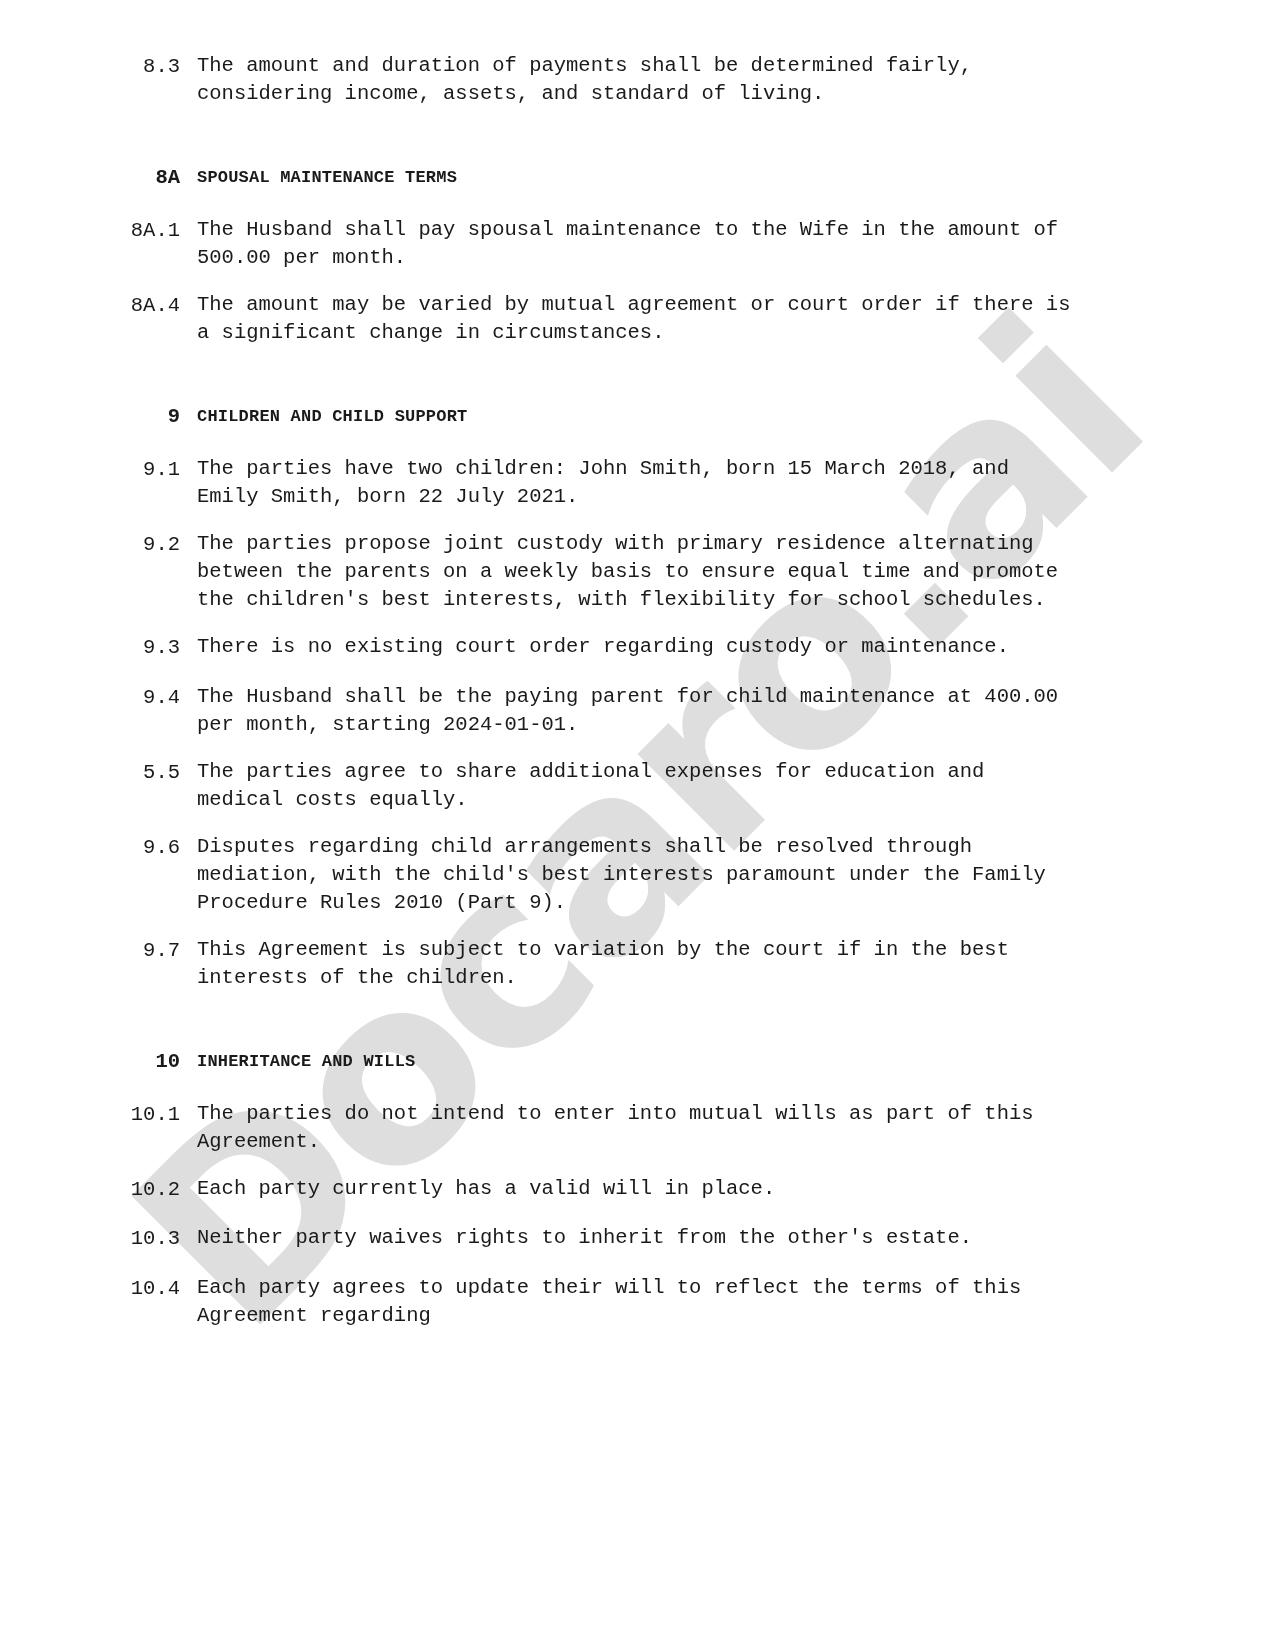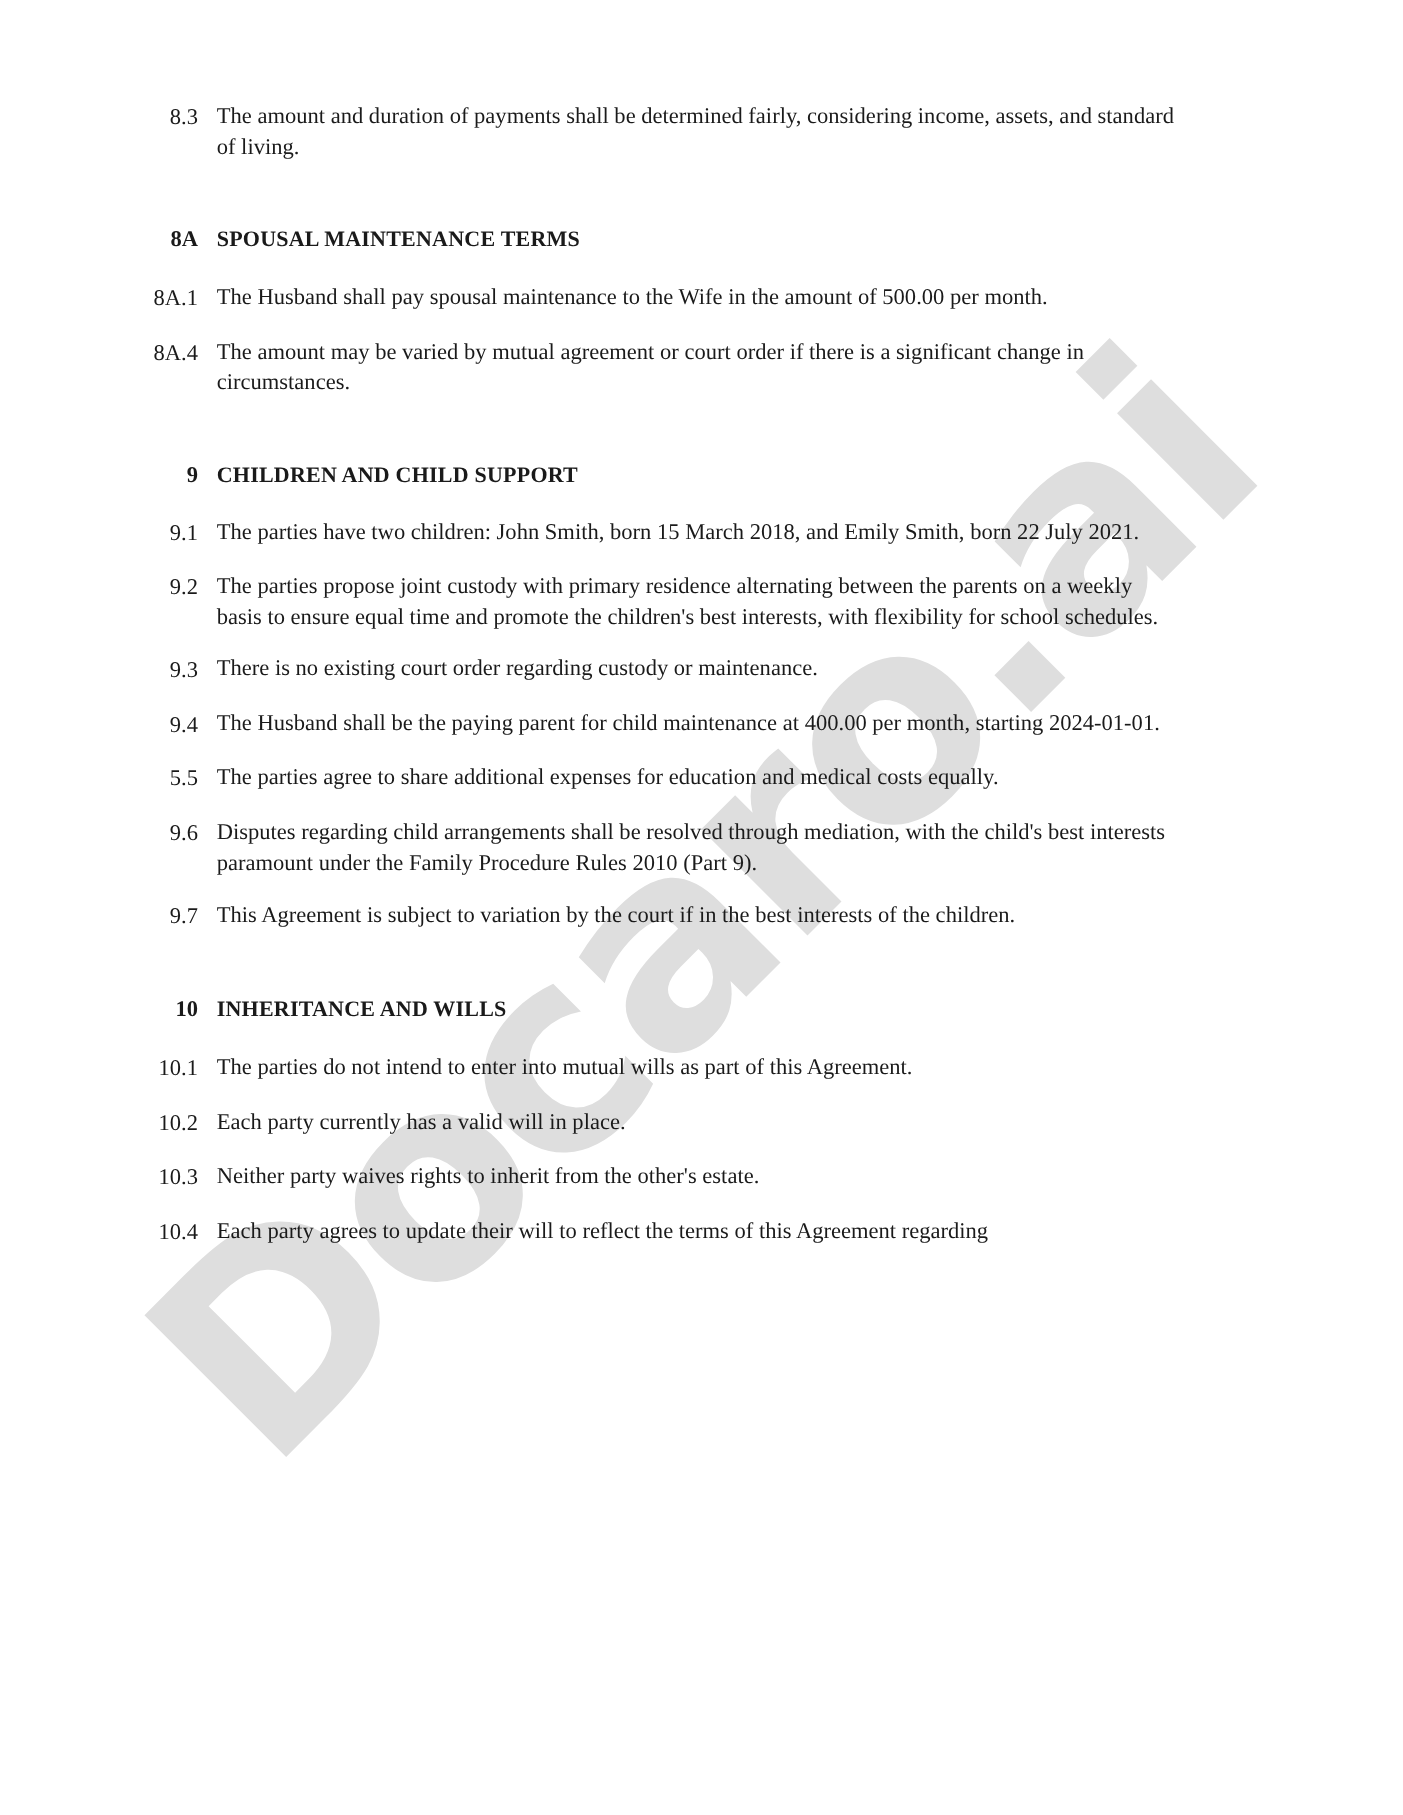--- a/index.html
+++ b/index.html
@@ -42,22 +42,23 @@
     color: #dedede;
     white-space: nowrap;
     user-select: none;
     line-height: 1;
   }
 
   
   .doc-body {
     position: relative;
     z-index: 1;
-    padding: 92px 200px 0 128px;
+    padding: 52px 200px 0 128px;
     box-sizing: border-box;
+    font-family: Liberation Mono, monospace;
   }
 
   .clause {
     display: flex;
     align-items: flex-start;
     margin-bottom: 19px;
   }
   .clause-num {
     flex: 0 0 52px;
     width: 52px;
@@ -83,21 +84,21 @@
     margin-top: 56px;
     margin-bottom: 24px;
   }
   .section-heading .clause-num {
     font-weight: 700;
     font-size: 20.5px;
     line-height: 28px;
   }
   .section-heading .clause-text {
     font-weight: 700;
-    font-size: 20px;
+    font-size: 17px;
     line-height: 28px;
     letter-spacing: 0.2px;
   }
 </style>
 </head>
 <body style="color: rgb(26, 26, 26);">
 
 <div class="page" style="background: rgb(255, 255, 255);">
 
   <div class="watermark-layer">

